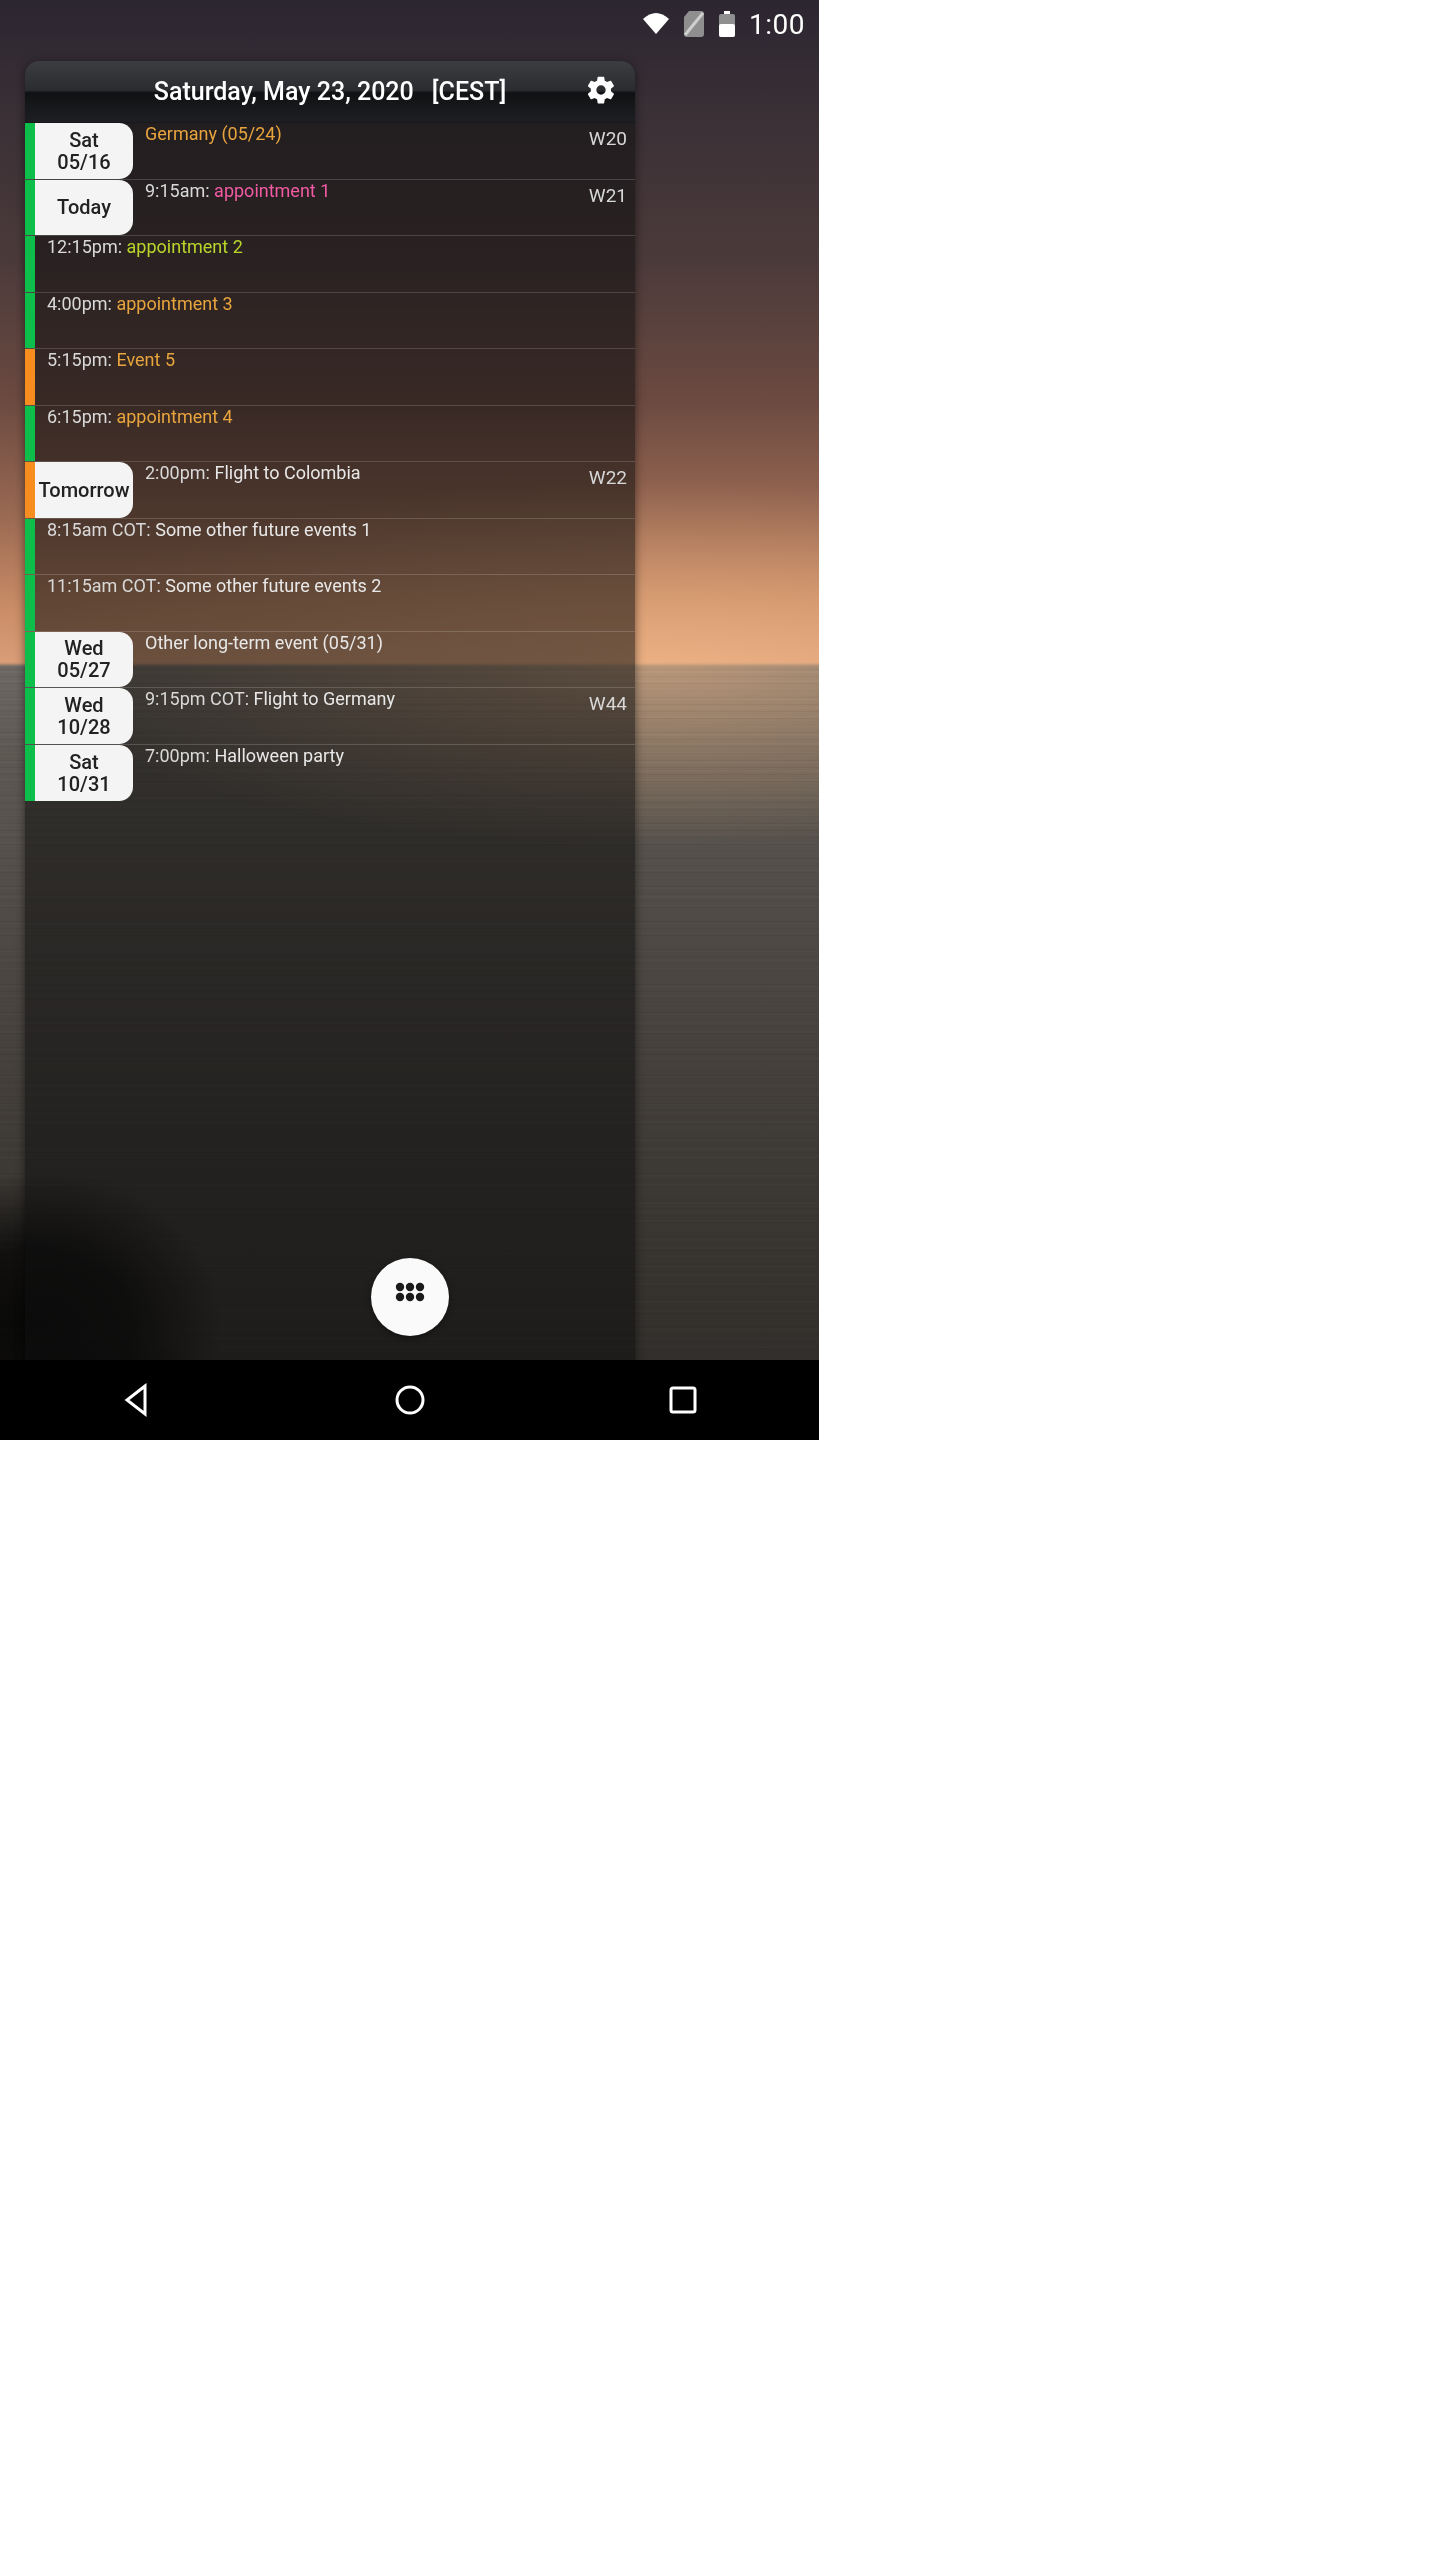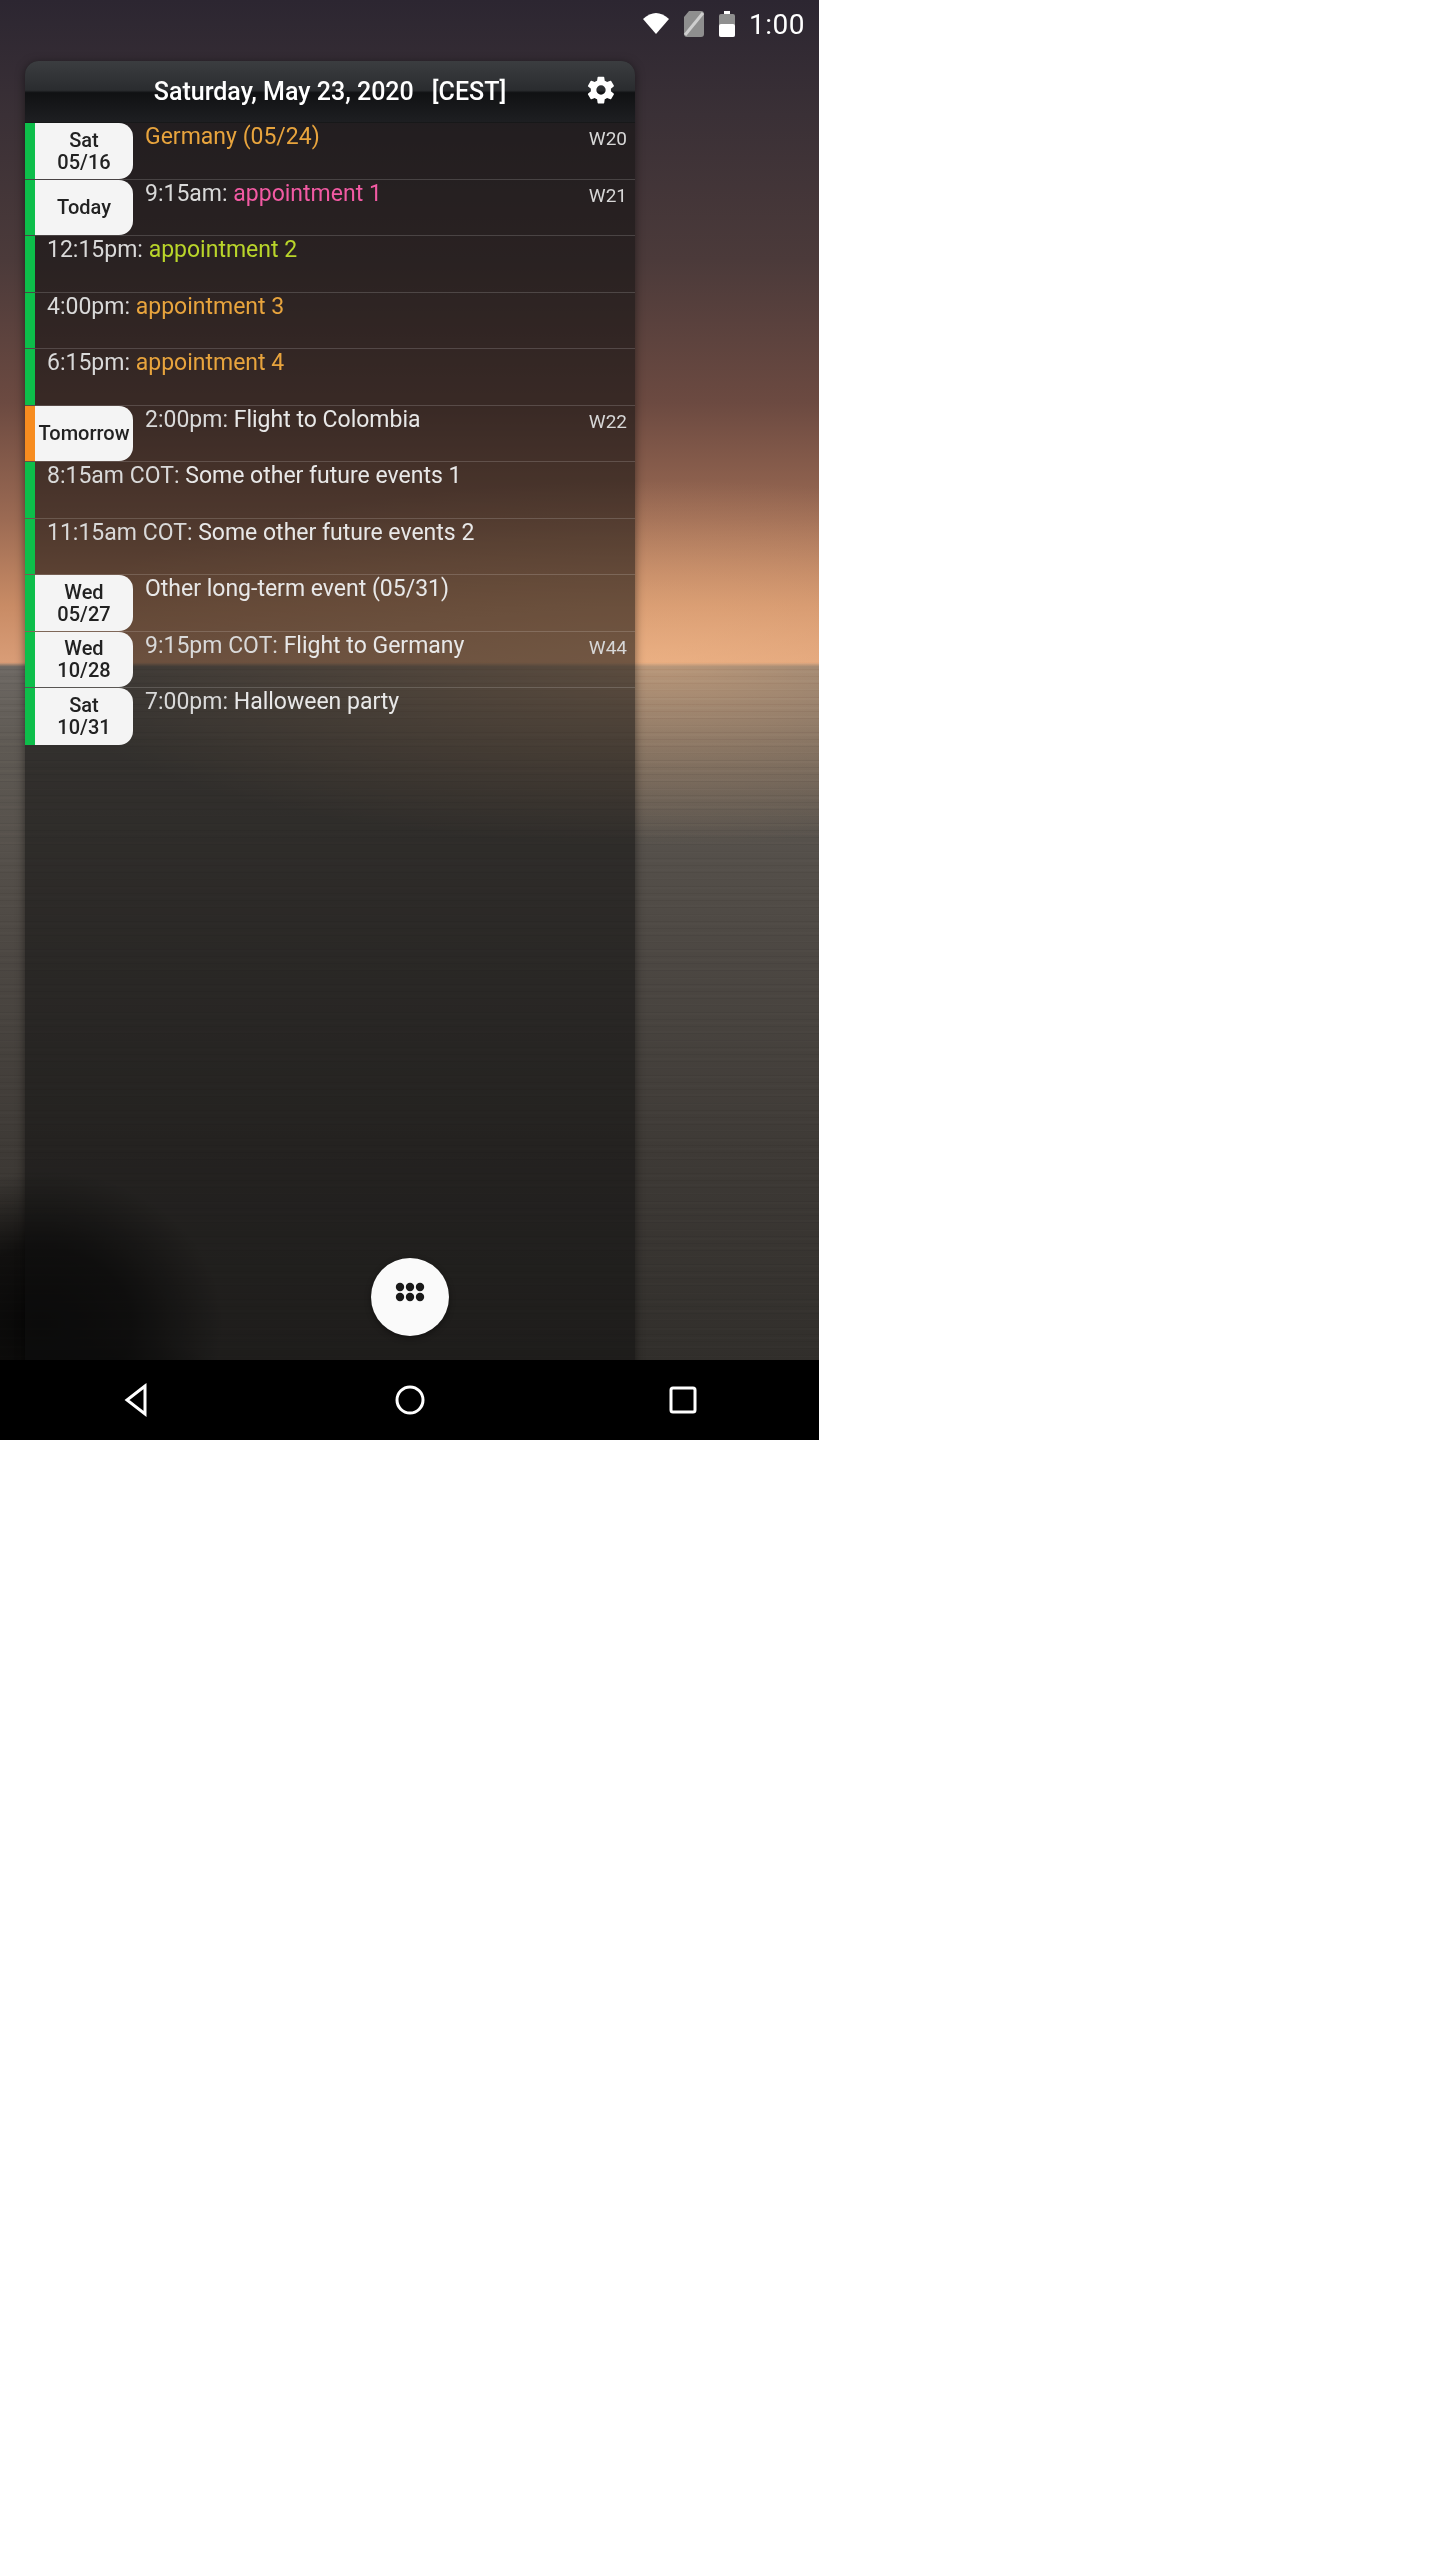--- a/index.html
+++ b/index.html
@@ -59,21 +59,21 @@
     border-bottom:1px solid rgba(255,255,255,0.16); }
   .row:last-child { border-bottom:none; }
   .stripe { width:10px; height:100%; flex:none; }
   .datecell { flex:none; width:98px; height:100%; display:flex; align-items:center;
     justify-content:center; text-align:center; background:#f4f4f4;
     border-top-right-radius:14px; border-bottom-right-radius:14px;
     color:#222; }
   .datecell.empty { background:transparent; width:0; }
   .datecell .d1 { display:block; font-size:20px; font-weight:500; line-height:1.1; }
   .datecell .d2 { display:block; font-size:20px; font-weight:500; line-height:1.1; }
-  .evt-text { flex:1; padding-left:12px; font-size:23px; white-space:nowrap; overflow:hidden; text-overflow:ellipsis; }
+  .evt-text { flex:1; padding-left:12px; font-size:18px; white-space:nowrap; overflow:hidden; text-overflow:ellipsis; }
   .evt-text .t-time { }
   .evt-text .t-title { }
   .week-tag { position:absolute; right:8px; top:4px; font-size:19px; color:#d7d7d7; font-weight:400; }
 
   
   .widget-footer { height:62px;
     background:linear-gradient(to bottom,#2f3134 0%,#222427 50%,#191a1c 100%);
     border-top:1px solid rgba(255,255,255,.08);
     display:flex; align-items:center; }
   .wf-btn { flex:1; display:flex; align-items:center; justify-content:center; height:100%; }
@@ -158,20 +158,25 @@
         <div class="stripe" style="background: rgb(13, 190, 74);"></div>
         <div class="datecell empty"></div>
         <div class="evt-text"><span class="t-time" style="color: rgb(217, 217, 217);">12:15pm: </span><span class="t-title" style="color: rgb(185, 213, 42);">appointment 2</span></div>
       </div>
       <div class="row">
         <div class="stripe" style="background: rgb(13, 190, 74);"></div>
         <div class="datecell empty"></div>
         <div class="evt-text"><span class="t-time" style="color: rgb(217, 217, 217);">4:00pm: </span><span class="t-title" style="color: rgb(232, 164, 61);">appointment 3</span></div>
       </div>
       <div class="row">
+        <div class="stripe" style="background: rgb(247, 140, 31);"></div>
+        <div class="datecell empty"></div>
+        <div class="evt-text"><span class="t-time" style="color: rgb(217, 217, 217);">5:15pm: </span><span class="t-title" style="color: rgb(232, 164, 61);">Event 5</span></div>
+      </div>
+      <div class="row">
         <div class="stripe" style="background: rgb(13, 190, 74);"></div>
         <div class="datecell empty"></div>
         <div class="evt-text"><span class="t-time" style="color: rgb(217, 217, 217);">6:15pm: </span><span class="t-title" style="color: rgb(232, 164, 61);">appointment 4</span></div>
       </div>
       <div class="row">
         <div class="stripe" style="background: rgb(247, 140, 31);"></div>
         <div class="datecell">
           <div>
             <span class="d1">Tomorrow</span>
           </div>

